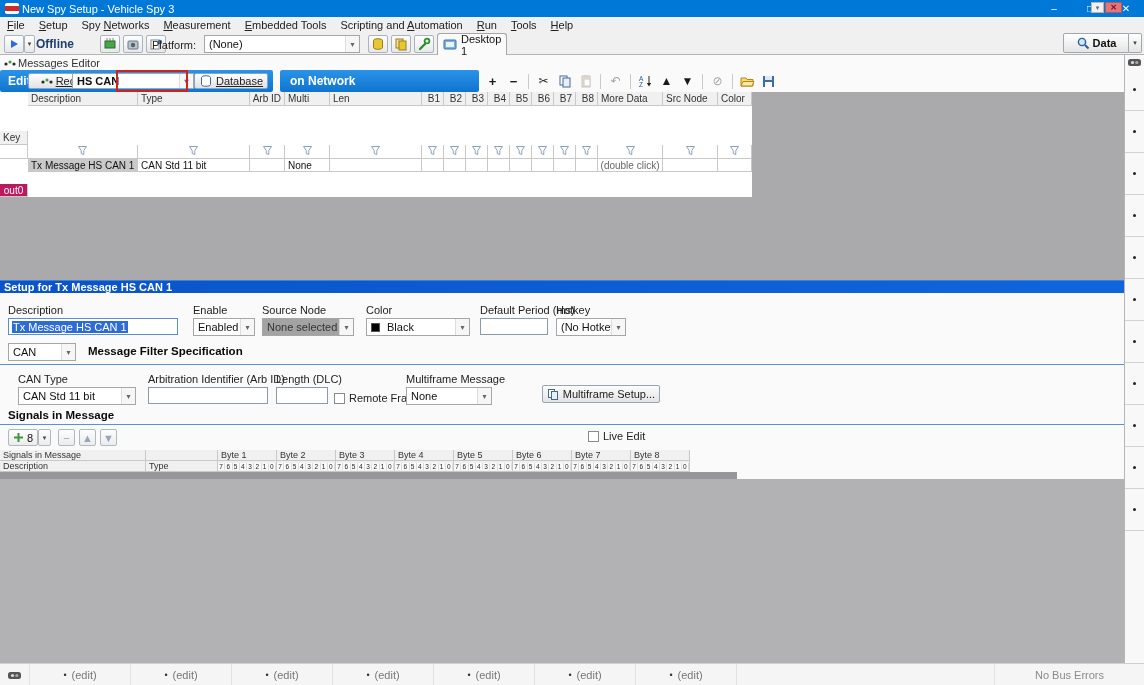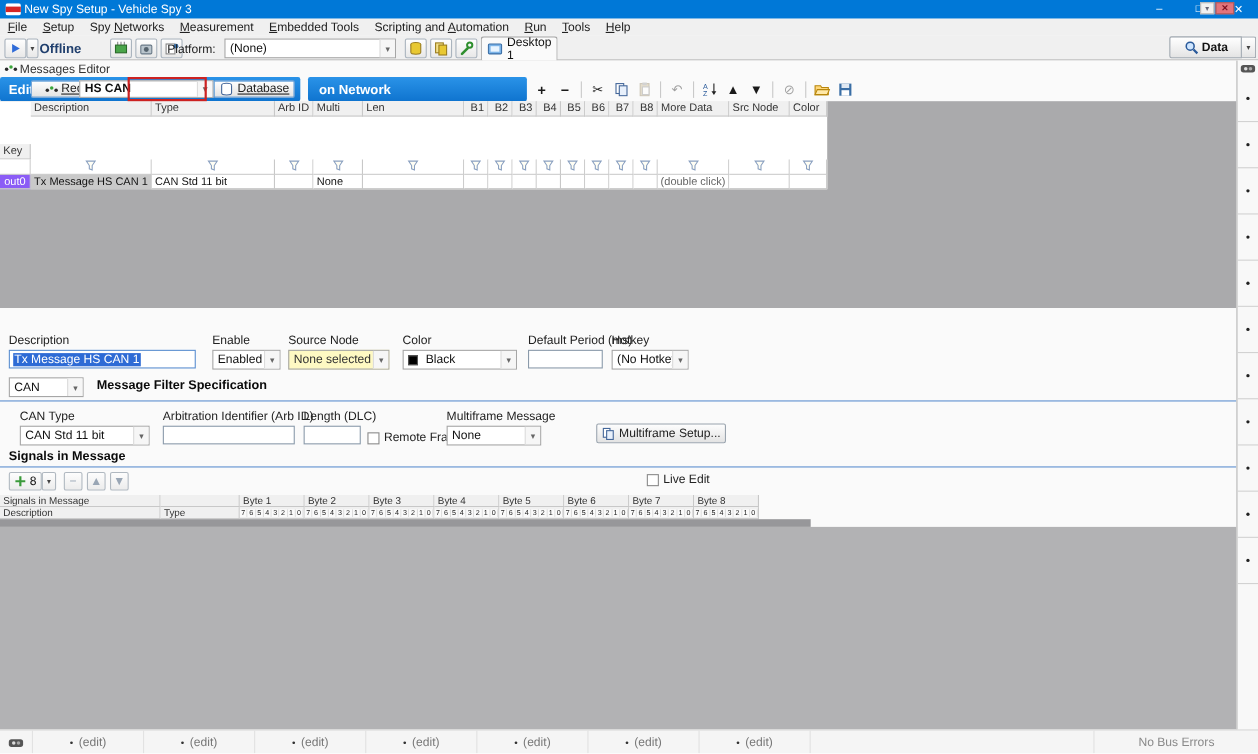--- a/index.html
+++ b/index.html
@@ -54,32 +54,32 @@
 
   
   .workspace { left:0; top:92px; width:1124px; height:188px; background:#aaaaac; }
   .grid { position:absolute; left:0; top:0; width:752px; background:#fff; }
   .grow { display:flex; }
   .gcell { border-right:1px solid #c8c8c8; border-bottom:1px solid #c8c8c8; font-size:10px; padding:0 3px; display:flex; align-items:center; overflow:hidden; white-space:nowrap; }
   .ghead .gcell { height:14px; background:#f0f0f0; color:#333; }
   .gfilter .gcell { height:14px; background:#fff; justify-content:center; }
   .gdata .gcell { height:13px; background:#fff; color:#111; }
   .gcell.al-r { justify-content:flex-end; }
-  .gcell.key { background:#8b5cf6; color:#fff; justify-content:center; padding:0; }
+  .gcell.key { background:#be185d; color:#fff; justify-content:center; padding:0;margin-top:25px; }
   .gcell.selcell { background:#c9c9c9; }
   .gcell.hint { color:#666; justify-content:center; }
 
   
   .sec-header { left:0; top:280px; width:1124px; height:13px; background:linear-gradient(90deg,#0a53c8,#0f66dc); color:#fff; font-weight:bold; font-size:11px; display:flex; align-items:center; padding-left:4px; border-top:1px solid #3b82e0; }
   .formarea { left:0; top:293px; width:1124px; height:179px; background:#fafafa; }
   .flabel { position:absolute; font-size:11px; color:#222; }
   .textbox { position:absolute; height:17px; border:1px solid #8a9aaa; background:#fff; display:flex; align-items:center; padding-left:3px; font-size:11px; }
   .textbox .selected { background:#2e6bd5; color:#fff; padding:0 1px; }
   .fselect { position:absolute; font-size:11px; }
-  .fselect.dis { background:#fef9c3; }
+  .fselect.dis { background:#a3a3a3; }
   .fselect.dis .val { color:#333; }
   .swatch { width:9px; height:9px; background:#000; border:1px solid #555; margin:0 3px 0 4px; }
   .hrule { position:absolute; left:0; width:1124px; height:1px; background:#5e8fd0; }
   .sheading { position:absolute; font-weight:bold; font-size:11.5px; color:#0a0a0a; }
   .checkbox { width:11px; height:11px; border:1px solid #8a8a8a; background:#fff; display:inline-block; }
   .cbrow { position:absolute; display:flex; align-items:center; gap:4px; font-size:11px; color:#222; }
   .pushbtn { position:absolute; height:18px; border:1px solid #9aa4ae; background:linear-gradient(#fdfdfd,#e3e3e3); border-radius:2px; display:flex; align-items:center; justify-content:center; gap:4px; font-size:11px; color:#222; }
 
   
   .sbtn { position:absolute; top:429px; height:17px; border:1px solid #b0b8c0; background:linear-gradient(#fdfdfd,#ececec); display:flex; align-items:center; justify-content:center; gap:3px; font-size:11px; border-radius:2px; }
@@ -447,20 +447,23 @@
           <div class="gcell" style="width: 22px;"></div>
           <div class="gcell" style="width: 22px;"></div>
           <div class="gcell" style="width: 22px;"></div>
           <div class="gcell hint" style="width: 65px;">(double click)</div>
           <div class="gcell" style="width: 55px;"></div>
           <div class="gcell" style="width: 34px;"></div>
         </div>
     </div>
   </div>
 
+  <div class="abs sec-header">
+    <span>Setup for Tx Message HS CAN 1</span>
+  </div>
 
   <div class="abs formarea">
     <span class="flabel" style="left:8px;top:11px;">Description</span>
     <div class="textbox" style="left:8px;top:25px;width:170px;border-color:#5a8ed0;">
       <span class="selected">Tx Message HS CAN 1</span>
     </div>
     <span class="flabel" style="left:193px;top:11px;">Enable</span>
     <div class="selectbox fselect" style="left:193px;top:25px;width:62px;">
       <span class="val">Enabled</span>
       <span class="chev">▾</span>

